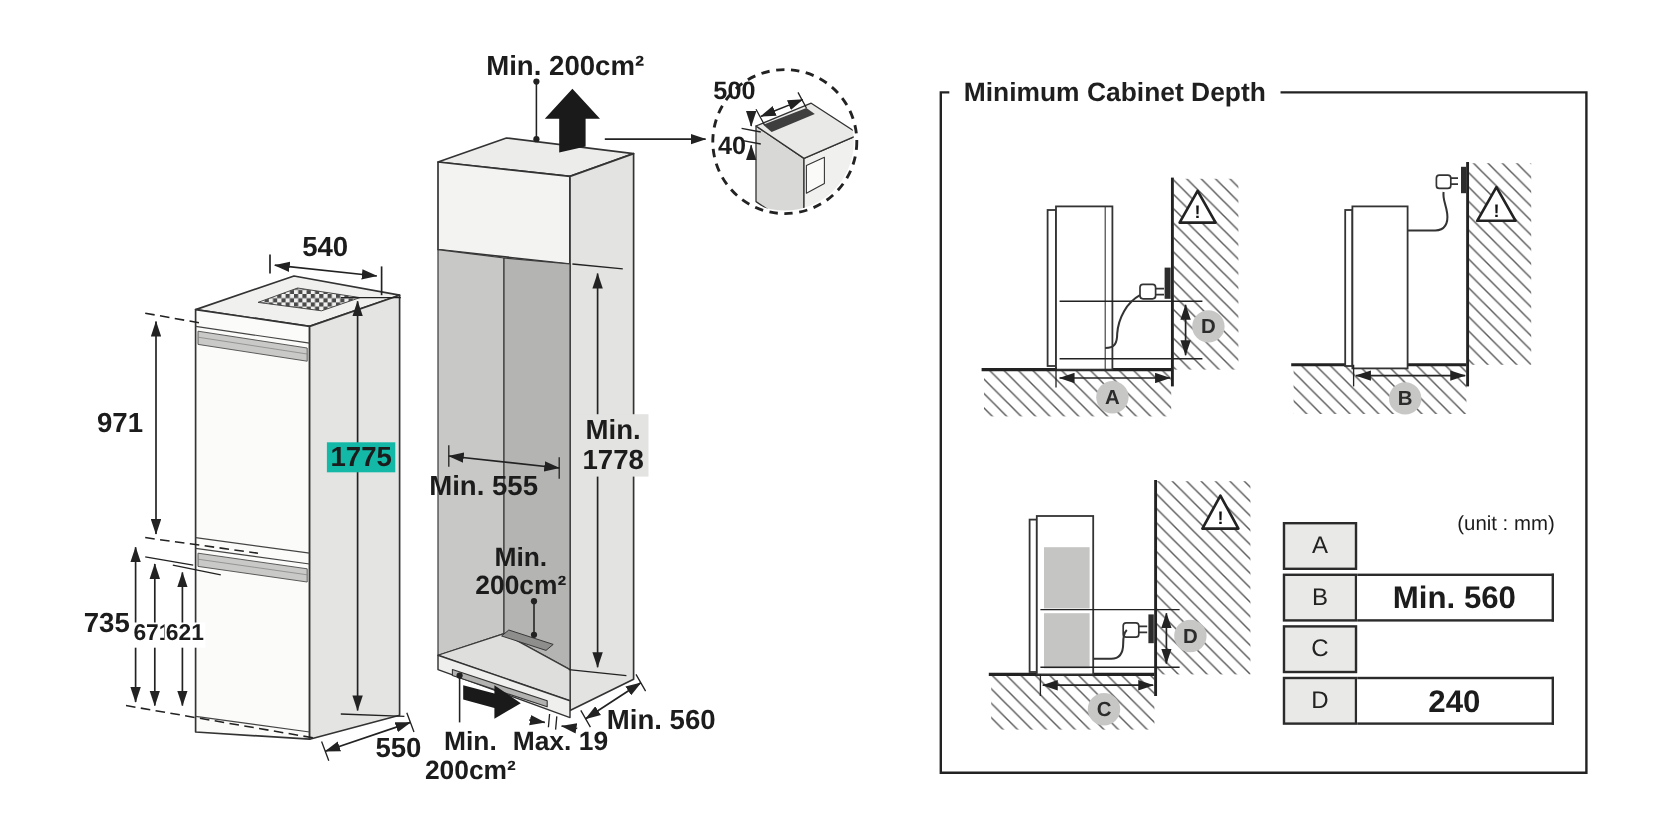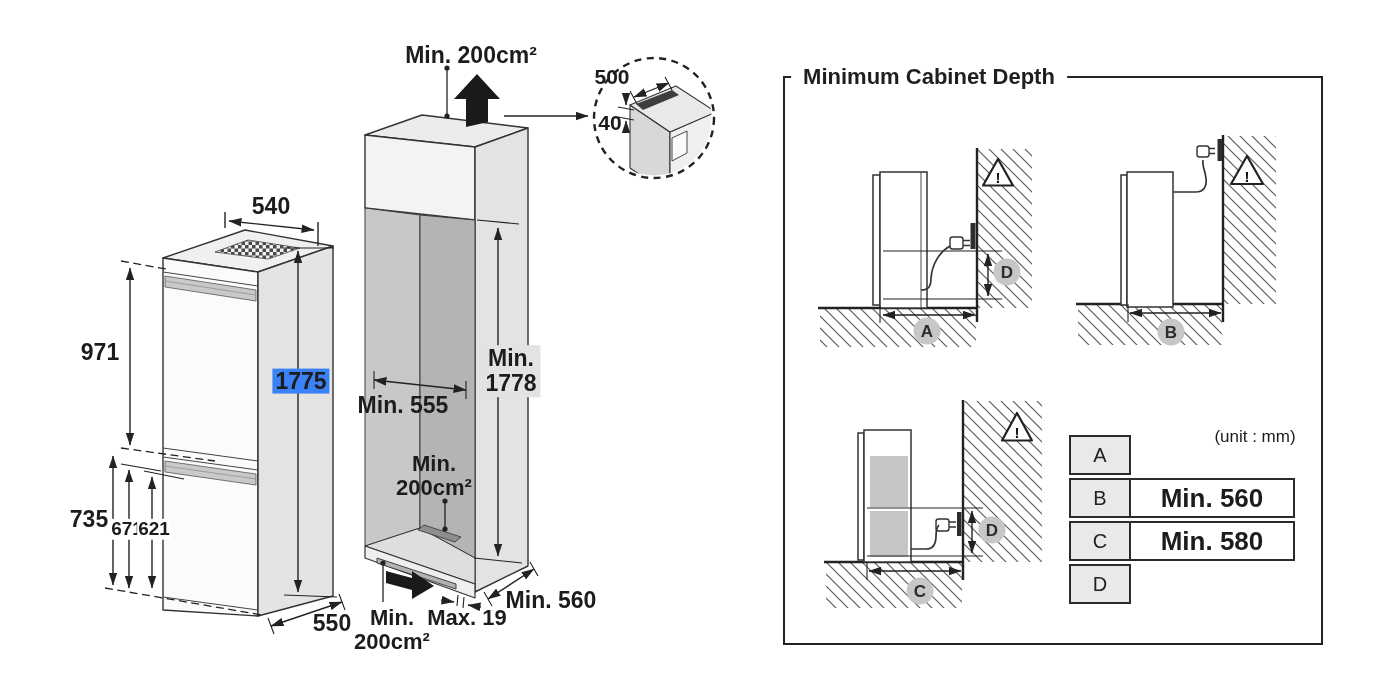--- a/index.html
+++ b/index.html
@@ -5,21 +5,21 @@
   html,body{margin:0;padding:0;background:#fff;}
   #canvas{position:relative;width:1393px;height:697px;background:#fff;overflow:hidden;
           font-family:"Liberation Sans",sans-serif;}
   #art{position:absolute;left:0;top:0;}
   .lbl{position:absolute;transform:translate(-50%,-50%);font-size:23px;font-weight:600;
        color:#1c1c1c;white-space:nowrap;line-height:1.08;text-align:center;}
   .sm{font-size:19px;}
   .md{font-size:21px;}
   .f22{font-size:22px;}
   .wbg{background:#fff;padding:0 3px;}
-  .bgside{background:#3b82f6;padding:0 3px;}
+  .bgside{background:#14b8a6;padding:0 3px;}
   .bgside2{background:#e3e3e2;padding:1px 4px;}
   .stack{display:flex;flex-direction:column;align-items:center;}
   .circle{position:absolute;transform:translate(-50%,-50%);width:27px;height:27px;border-radius:50%;
           background:#c7c7c6;display:flex;align-items:center;justify-content:center;
           font-size:17px;font-weight:600;color:#2c2c2c;}
   .warn{position:absolute;transform:translate(-50%,-50%);font-size:15px;font-weight:700;color:#111;}
   .ptitle{position:absolute;left:929px;top:77px;transform:translate(-50%,-50%);background:#fff;
           padding:0 12px;font-size:22px;font-weight:600;color:#1f1f1f;white-space:nowrap;}
   .unit{position:absolute;left:1255px;top:414px;transform:translate(-50%,-50%);
         font-size:17px;font-weight:400;color:#1c1c1c;white-space:nowrap;margin-top:23px;}
@@ -250,20 +250,20 @@
   <div class="tbl">
     <div class="trow">
       <div class="tlabel">A</div>
     </div>
     <div class="trow">
       <div class="tlabel">B</div>
       <div class="tvalue">Min. 560</div>
     </div>
     <div class="trow">
       <div class="tlabel">C</div>
-      <div class="tvalue">Min. 580</div>
     </div>
     <div class="trow">
       <div class="tlabel">D</div>
+      <div class="tvalue">240</div>
     </div>
   </div>
 
 </div>
 
 </body></html>

